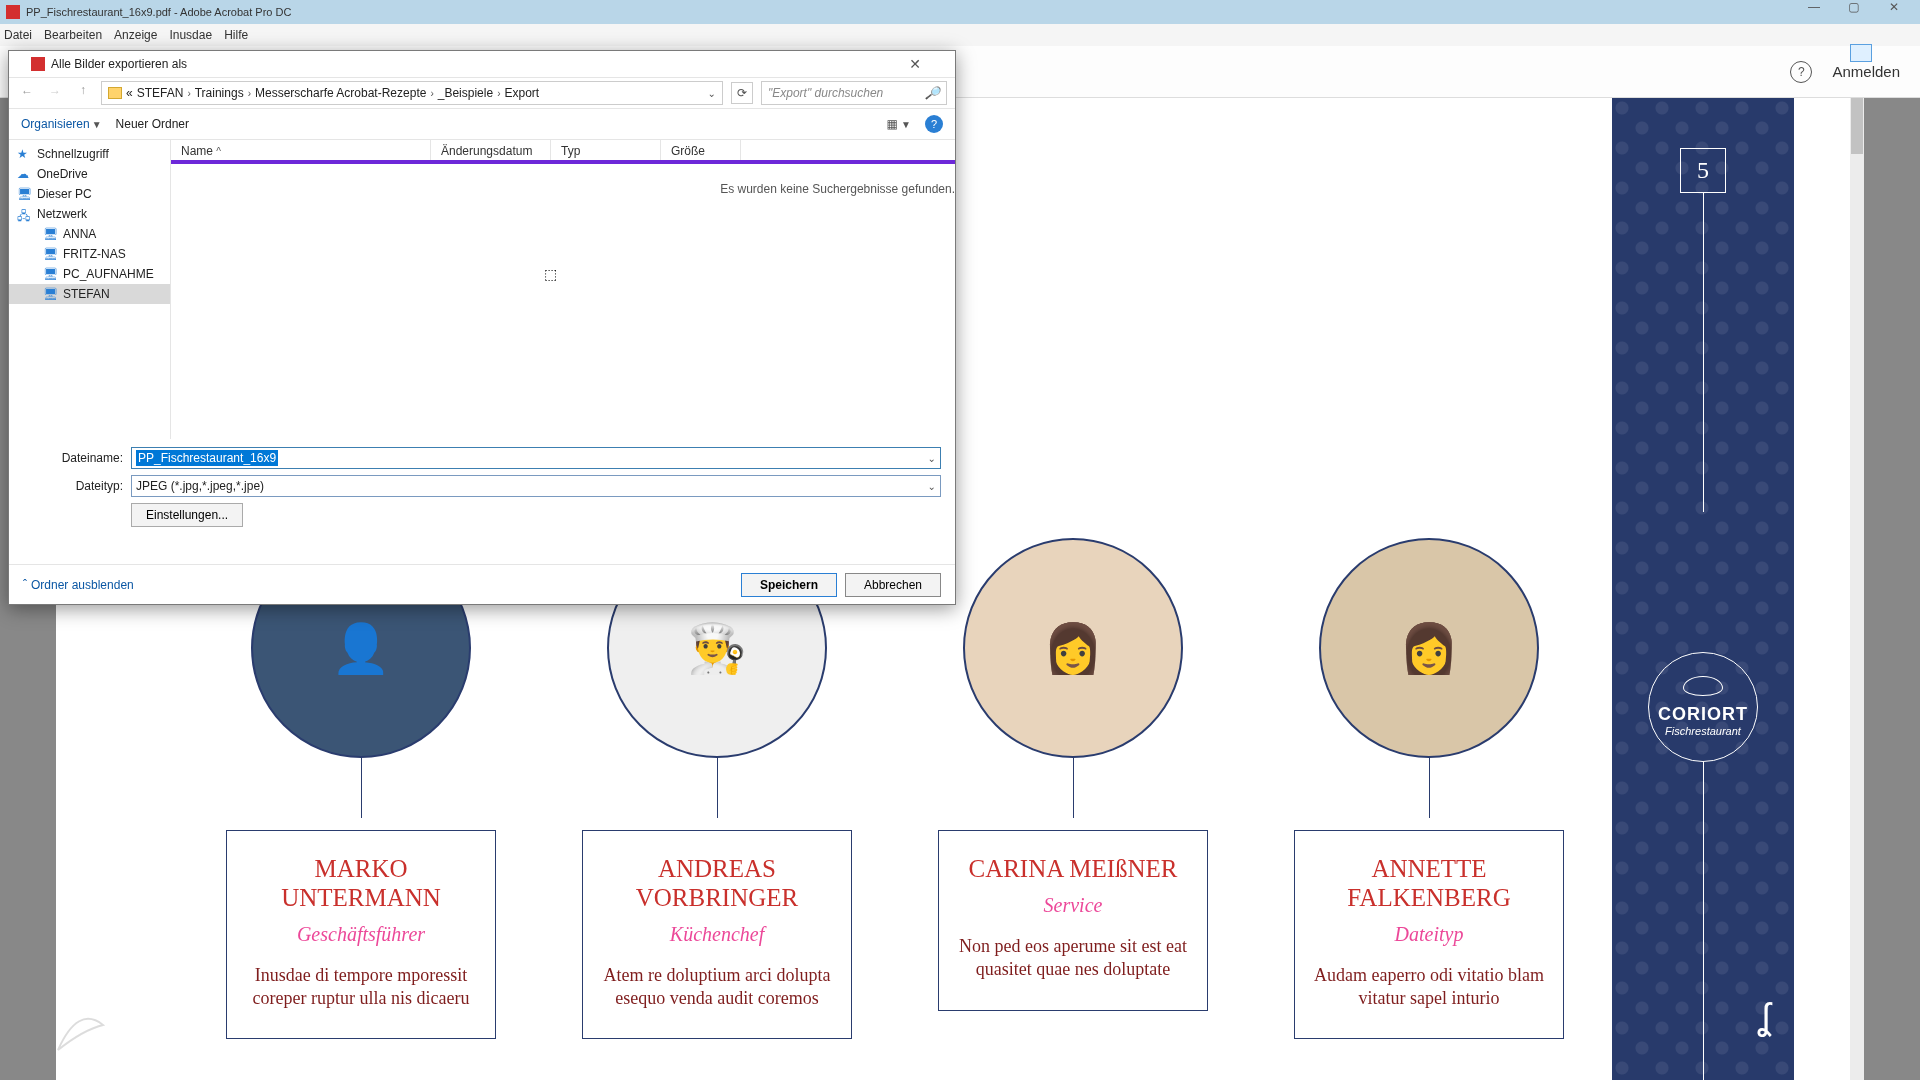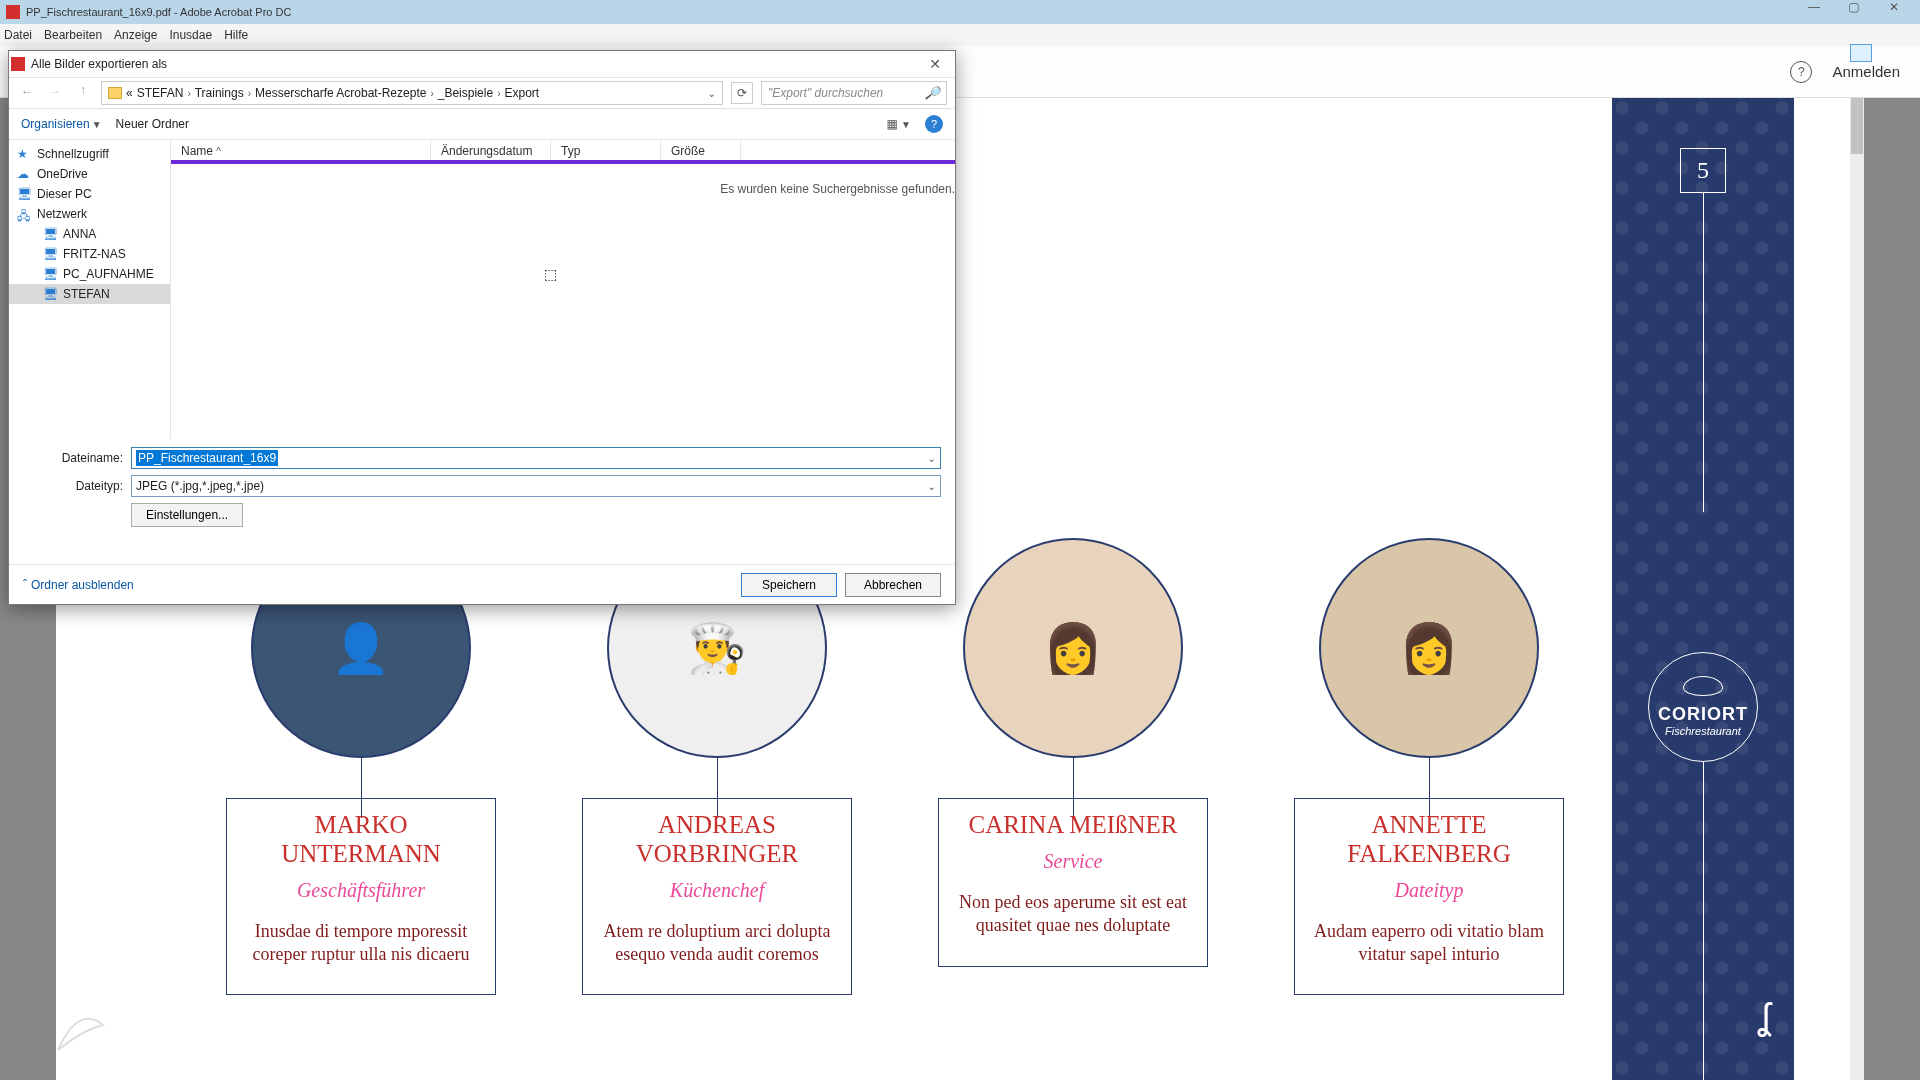--- a/index.html
+++ b/index.html
@@ -42,34 +42,34 @@
 
 
 .vscroll { position:absolute; right:56px; top:0; bottom:0; width:14px; background:#ececec; }
 .vscroll .thumb { position:absolute; top:0; left:1px; right:1px; height:56px; background:#c2c2c2; }
 
 
 .cards { position: absolute; left: 170px; right: 300px; top: 460px; display: flex; gap: 40px; justify-content: space-between; }
 .card { width: 270px; }
 .card .photo { width: 220px; height: 220px; margin: -280px auto 0; border: 2px solid #2a3c6e; border-radius: 50%; background: #d4c4a8; display:flex; align-items:center; justify-content:center; font-size:48px; color:#8a7a5a;}
 .card .stem { width:1px; height:40px; background:#2a3c6e; margin:0 auto; }
-.card .box { border: 1px solid #2a3c6e; padding: 12px 14px 28px; text-align: center; }
+.card .box { border: 1px solid #2a3c6e; padding: 24px 14px 28px; text-align: center; margin-top: 32px; }
 .card .name { font-family: Georgia, serif; font-size: 25px; color: #c9302c; line-height: 1.15; }
 .card .role { font-family: Georgia, serif; font-size: 20px; color: #ec4899; margin-top: 10px; font-style: italic; }
 .card .blurb { font-family: Georgia, serif; font-size: 18px; color: #7f1d1d; margin-top: 18px; line-height: 1.3; }
 
 .body-text { position:absolute; left:740px; top:250px; font-family:Georgia,serif; font-size:26px; color:#333; }
 
 
 .leaf { position:absolute; left:48px; bottom:20px; width:60px; height:60px; opacity:0.5; }
 .leaf svg { width:100%; height:100%; }
 
 
 .save-dlg { position: absolute; left: 8px; top: 50px; width: 948px; height: 555px; background: #fff; border: 1px solid #7a7a7a; box-shadow: 0 4px 18px rgba(0,0,0,0.4); }
-.dlg-titlebar { height: 26px; display:flex; align-items:center; padding: 0 2px; }
+.dlg-titlebar { height: 26px; display:flex; align-items:center; padding: 0 22px; }
 .dlg-titlebar .icon { width:14px; height:14px; background:#d32f2f; margin-right:6px;}
 .dlg-titlebar .t { flex:1; font-size:12px; color:#222;}
 .dlg-titlebar .close { width:36px; height:26px; text-align:center; line-height:26px; color:#555; font-size:14px;}
 .dlg-nav { height: 32px; display:flex; align-items:center; border-top:1px solid #e5e5e5; border-bottom:1px solid #e5e5e5; padding: 0 8px; gap:8px;}
 .dlg-nav .navbtn { width:20px; height:20px; color:#999; text-align:center; }
 .dlg-nav .crumb-box { flex:1; height:24px; border:1px solid #ccc; display:flex; align-items:center; padding:0 6px; gap:4px; font-size:12px; color:#222;}
 .dlg-nav .crumb-box .fld { width:14px; height:12px; background:#ffd36b; border:1px solid #d4a830; }
 .dlg-nav .refresh { width:22px; height:22px; border:1px solid #ccc; text-align:center; line-height:20px; color:#555; }
 .dlg-nav .search { width:186px; height:24px; border:1px solid #ccc; display:flex; align-items:center; padding:0 6px; color:#888; font-style:italic; justify-content:space-between;}
 .dlg-toolbar { height:30px; display:flex; align-items:center; padding: 0 12px; gap:14px; }
@@ -97,21 +97,21 @@
 .dlg-fields label { width:70px; text-align:right; font-size:12px; color:#222;}
 .dlg-fields input.f, .dlg-fields .sel { flex:1; height:22px; border:1px solid #7a9ac0; font-size:12px; padding:0 4px; background:#fff;}
 .dlg-fields .sel { display:flex; align-items:center; justify-content:space-between; color:#222; }
 .dlg-fields .selected { background:#0078d7; color:#fff; padding:1px 2px; }
 .dlg-fields .settings-btn { margin-left:78px; height:24px; border:1px solid #aaa; background:#f3f3f3; padding:0 14px; font-size:12px;}
 
 .dlg-bottom { position:absolute; left:0; right:0; bottom:0; height:40px; display:flex; align-items:center; padding: 0 14px; border-top:1px solid #e5e5e5;}
 .dlg-bottom .hf { color:#0b57a4; font-size:12px; display:flex; align-items:center; gap:4px;}
 .dlg-bottom .spacer{flex:1;}
 .dlg-bottom button { height:24px; min-width:96px; border:1px solid #888; background:#f3f3f3; font-size:12px; margin-left:8px;}
-.dlg-bottom button.primary { border:1.5px solid #2a7fd4; }
+.dlg-bottom button.primary { border:1.5px solid #2a7fd4;font-weight:bold; }
 
 .cursor { position:absolute; left:535px; top:215px; font-size:14px; color:#000; pointer-events:none;}
 .pan-icon{ position:absolute; right:48px; top:44px; width:22px; height:18px; border:1px solid #5aa0e0; background:#dff0ff;}
 .chev{font-size:10px; color:#555;}
 </style>
 </head>
 <body>
 
 <div class="acro-titlebar">
   <div class="logo"></div>

